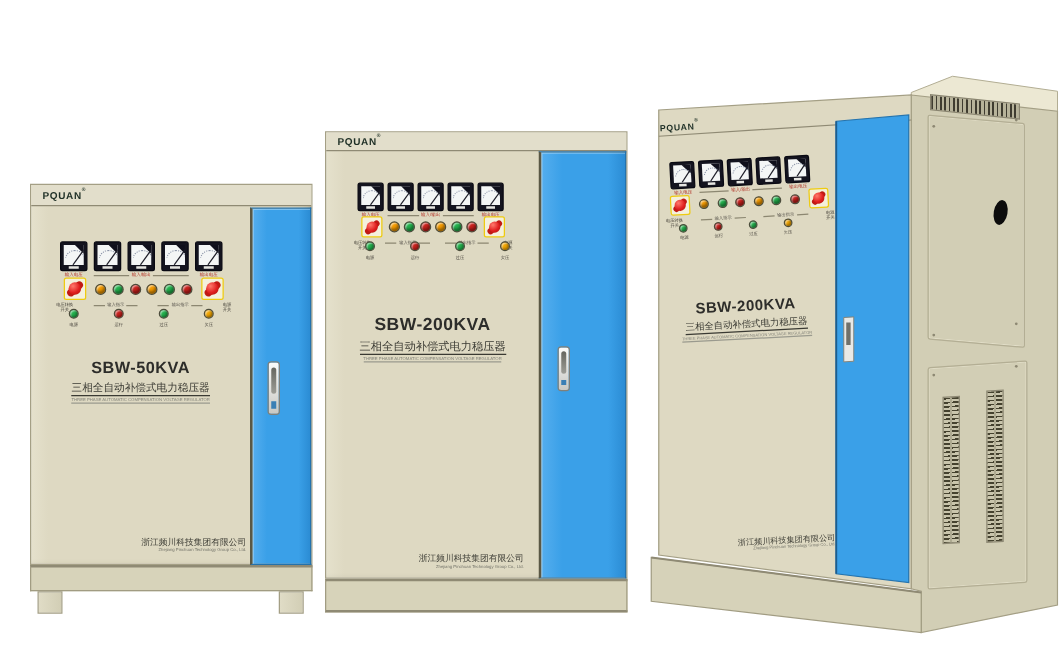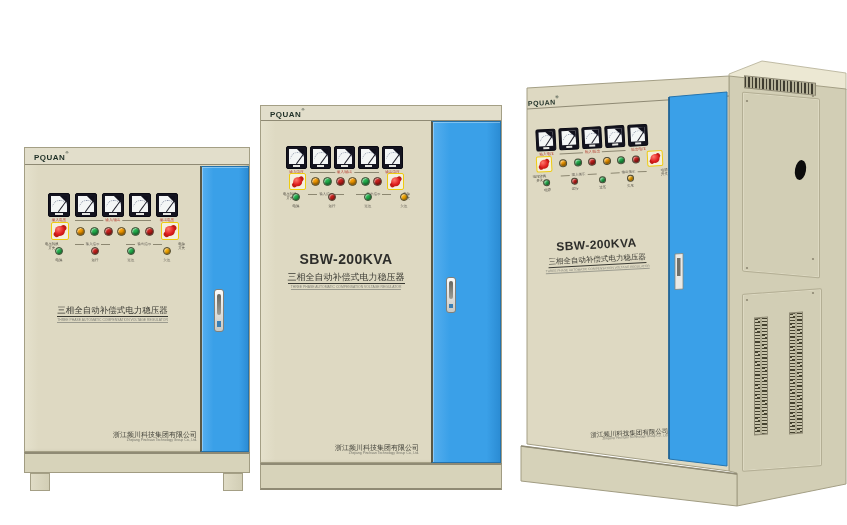--- a/index.html
+++ b/index.html
@@ -159,20 +159,21 @@
           <span class="ind" style="background: rgb(34, 178, 76);"></span>
           <span class="ind" style="background: rgb(245, 168, 0);"></span>
         </div>
       <div class="indlabels" style="left:26px;top:110px;width:124px;">
           <span class="ilab">电源</span>
           <span class="ilab">运行</span>
           <span class="ilab">过压</span>
           <span class="ilab">欠压</span>
         </div>
 
+      <div class="model" style="left:0;top:138px;width:175px;font-size:13px;">SBW-50KVA</div>
       <div class="subcn" style="left:0;top:157px;width:175px;font-size:8.5px;"><i>三相全自动补偿式电力稳压器</i></div>
       <div class="suben" style="left:0;top:170px;width:175px;font-size:3.4px;"><i>THREE PHASE AUTOMATIC COMPENSATION VOLTAGE REGULATOR</i></div>
       <div class="company" style="left:60px;top:283px;width:112px;">
         <div class="ccn">浙江频川科技集团有限公司</div>
         <div class="cen">Zhejiang Pinchuan Technology Group Co., Ltd.</div>
       </div>
     </div>
     <div class="plinth" style="top:305px;height:21px;"></div>
     <div class="foot" style="left:6px;top:326px;width:20px;height:18px;"></div>
     <div class="foot" style="left:199px;top:326px;width:20px;height:18px;"></div>

